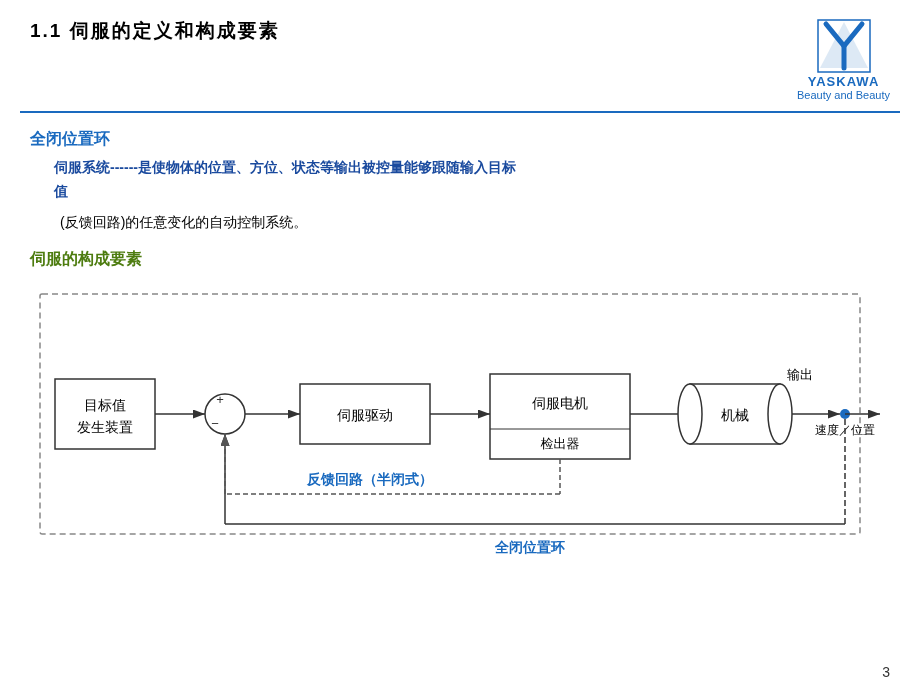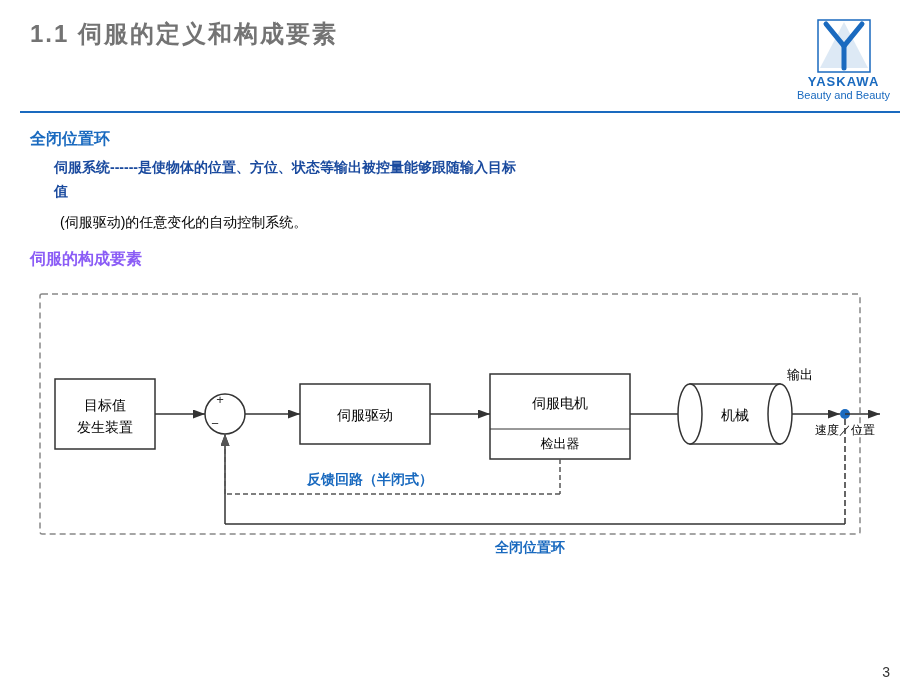--- a/index.html
+++ b/index.html
@@ -13,23 +13,23 @@
     }
 
     
     .header {
       display: flex;
       align-items: flex-start;
       justify-content: space-between;
       padding: 18px 30px 10px 30px;
     }
     .page-title {
-      font-size: 24px;
-      font-weight: bold;
-      color: #737373;
+      font-size: 19px;
+      font-weight: bold;
+      color: #000000;
       letter-spacing: 2px;
     }
     .logo-area {
       display: flex;
       flex-direction: column;
       align-items: center;
     }
     .logo-icon {
       width: 56px;
       height: 56px;
@@ -77,21 +77,21 @@
       color: #000;
       margin-left: 30px;
       margin-top: 8px;
       margin-bottom: 16px;
       line-height: 1.6;
     }
 
     .section2-title {
       font-size: 16px;
       font-weight: bold;
-      color: #8b5cf6;
+      color: #4d7c0f;
       margin-bottom: 14px;
       margin-top: 4px;
     }
 
     
     .page-number {
       position: absolute;
       bottom: 10px;
       right: 30px;
       font-size: 14px;
@@ -120,21 +120,21 @@
   </div>
 </div>
 
 <div class="divider"></div>
 
 <div class="content">
 
   <div class="section-title">全闭位置环</div>
   <div class="definition-text">伺服系统------是使物体的位置、方位、状态等输出被控量能够跟随输入目标</div>
   <div class="definition-text">值</div>
-  <div class="definition-sub">(伺服驱动)的任意变化的自动控制系统。</div>
+  <div class="definition-sub">(反馈回路)的任意变化的自动控制系统。</div>
 
   <div class="section2-title">伺服的构成要素</div>
 
   <svg width="860" height="290" viewBox="0 0 860 290" xmlns="http://www.w3.org/2000/svg" style="display:block; margin: 0 auto;">
 
     <rect x="10" y="10" width="820" height="240" rx="2" ry="2" fill="none" stroke="#888" stroke-width="1.5" stroke-dasharray="6,4"></rect>
 
     <rect x="25" y="95" width="100" height="70" fill="white" stroke="#333" stroke-width="1.5"></rect>
     <text x="75" y="126" text-anchor="middle" font-size="14" fill="#000" font-family="SimHei,Microsoft YaHei,Arial">目标值</text>
     <text x="75" y="148" text-anchor="middle" font-size="14" fill="#000" font-family="SimHei,Microsoft YaHei,Arial">发生装置</text>

